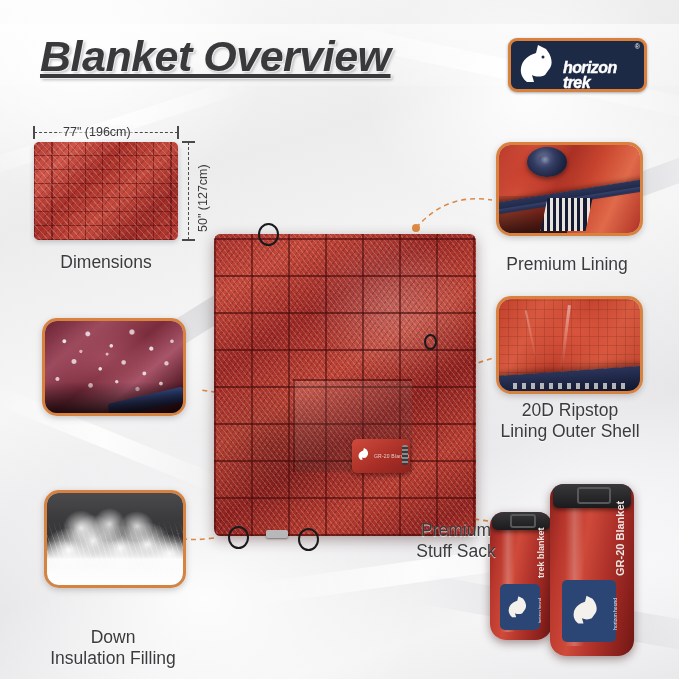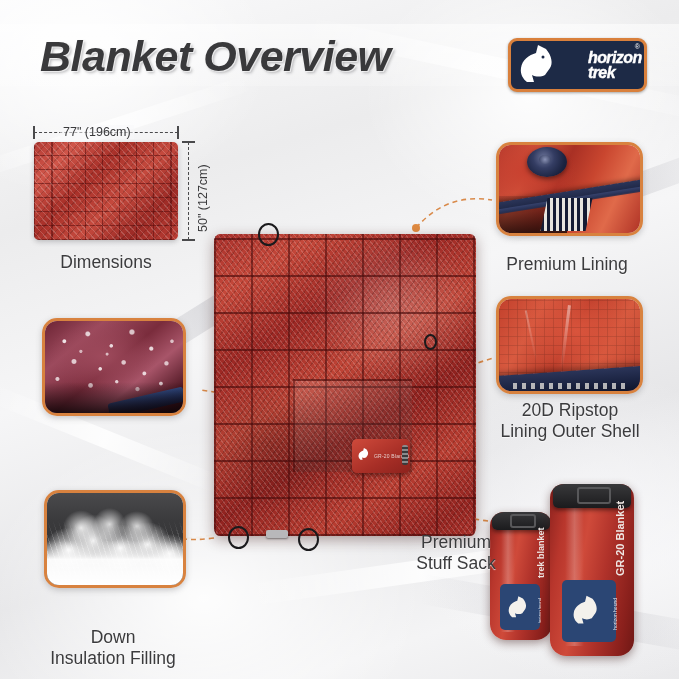--- a/index.html
+++ b/index.html
@@ -23,28 +23,29 @@
 
   
   #headerband{position:absolute;left:0;top:24px;width:679px;height:62px;
     background:linear-gradient(180deg,rgba(255,255,255,.55),rgba(255,255,255,.18));}
   #title{
     position:absolute;left:40px;top:30px;
     font-size:43px;font-weight:bold;font-style:italic;
     color:#39393b;letter-spacing:-.5px;line-height:52px;
     text-shadow:1px 1px 0 rgba(255,255,255,.65), 2px 2px 3px rgba(90,90,95,.40);
     white-space:nowrap;
+    text-decoration:underline;
   }
   
   #logo{position:absolute;left:508px;top:38px;width:133px;height:48px;
     border:3px solid #d9803c;border-radius:9px;background:#1d2a46;
     box-shadow:0 1px 3px rgba(0,0,0,.35);overflow:hidden;}
   #logo .hound{position:absolute;left:5px;top:3px;width:48px;height:40px;}
-  #logo .wordmark{position:absolute;left:52px;top:5px;width:76px;height:37px;
-    display:flex;flex-direction:column;justify-content:center;margin-left:25px;}
+  #logo .wordmark{position:absolute;left:52px;top:15px;width:76px;height:37px;
+    display:flex;flex-direction:column;justify-content:center;}
   #logo .wordmark span{display:block;color:#fff;font-weight:bold;font-style:italic;
     font-size:16px;line-height:15px;letter-spacing:-.6px;
     -webkit-text-stroke:.4px #fff;}
   #logo .reg{position:absolute;right:4px;top:2px;color:#fff;font-size:7px;}
 
   
   .caption{position:absolute;color:#3b3b3d;font-size:17.5px;line-height:21px;
     text-align:center;white-space:pre-line;
     text-shadow:0 1px 1px rgba(255,255,255,.8);}
 
@@ -353,16 +354,16 @@
       <div class="buckle"></div>
       <div class="patch" style="left:12px;top:96px;width:54px;height:62px;">
         <svg viewBox="0 0 48 40" style="position:absolute;left:8px;top:10px;width:36px;height:40px;">
           <path d="M30 5 L22 1 L20 9 C13 11 6 16 5 24 C4 30 7 35 11 38 L18 38 L16 31 C20 33 25 33 29 31 L34 24 C37 20 36 12 30 5 Z" fill="#f4f1ec"></path>
         </svg>
         <div class="pbrand" style="right:4px;top:18px;transform:rotate(-90deg);transform-origin:right top;font-size:5px;">horizon hound</div>
       </div>
       <div class="vlabel" style="left:64px;top:92px;font-size:11px;">GR-20 Blanket</div>
     </div>
   </div>
-  <div class="caption" style="left:392px;top:532px;width:128px;">Premium
+  <div class="caption" style="left:392px;top:520px;width:128px;">Premium
 Stuff Sack</div>
 
 </div>
 
 </body></html>

